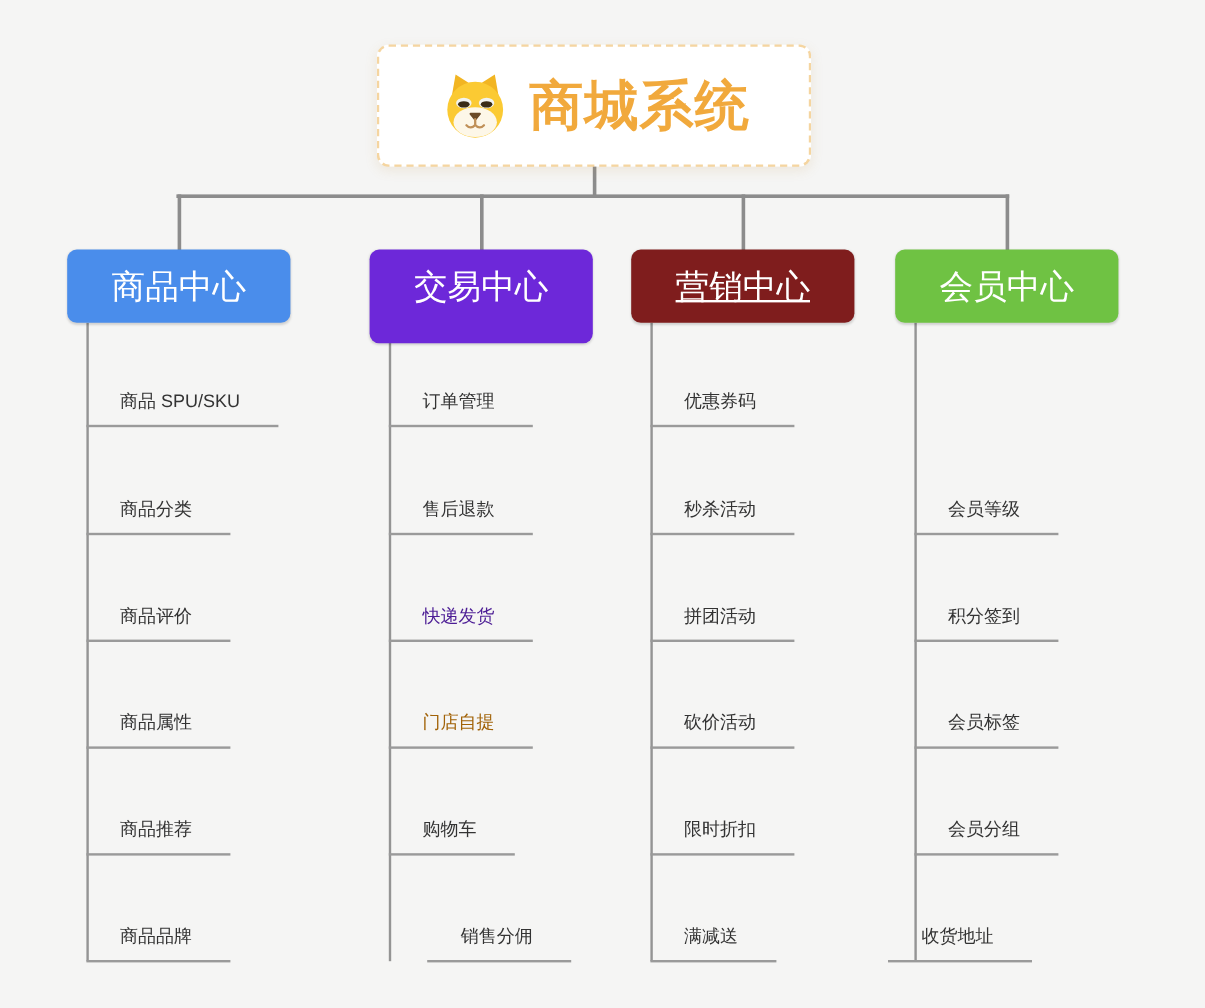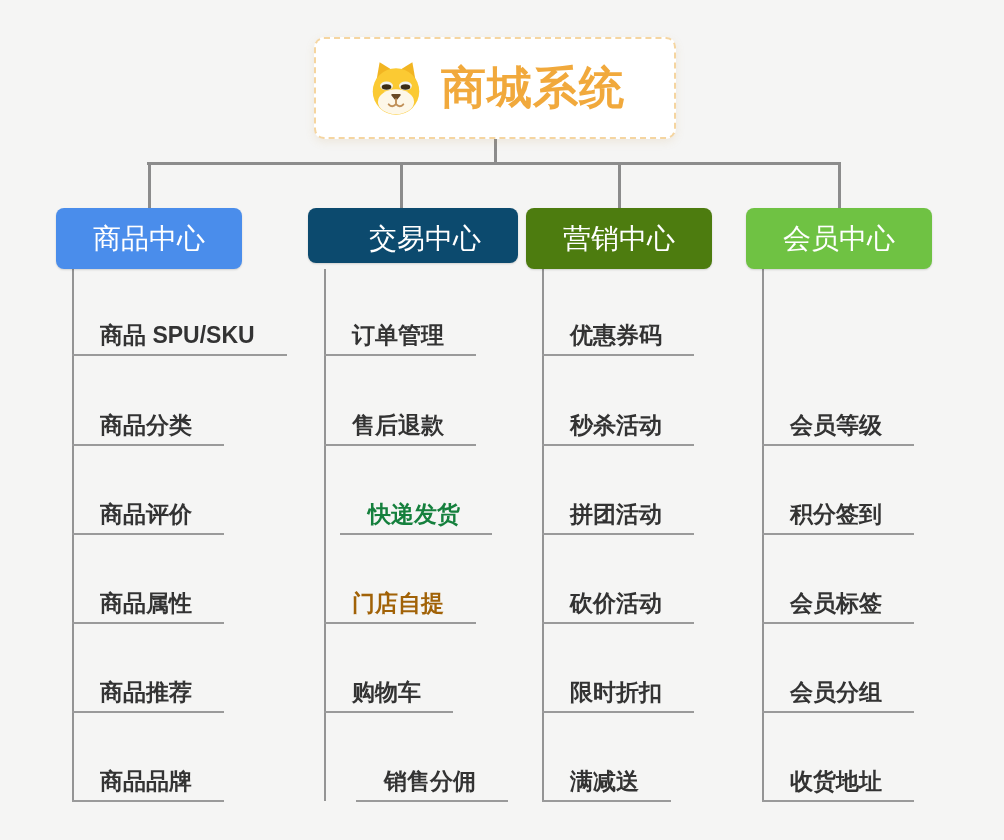--- a/index.html
+++ b/index.html
@@ -20,23 +20,23 @@
     display:flex;align-items:center;justify-content:center;gap:14px;
     box-shadow:0 3px 10px rgba(190,150,70,.13);
   }
   .root-title{font-size:45px;color:#f1a93c;letter-spacing:1px;white-space:nowrap;}
   .branch-box{
     position:absolute;border-radius:8px;color:#ffffff;
     font-size:28px;line-height:61px;text-align:center;
     box-shadow:0 1px 2px rgba(0,0,0,.15);cursor:default;white-space:nowrap;
   }
   .leaf{
-    position:absolute;font-size:23px;line-height:24px;color:#333333;
+    position:absolute;font-size:15px;line-height:24px;color:#333333;
     padding:0 32px 7px 28px;border-bottom:2px solid #8b5cf6;
-    white-space:nowrap;cursor:default;font-weight:bold;
+    white-space:nowrap;cursor:default;
   }
   .dog-icon{flex:0 0 auto;display:block;}
 </style>
 </head>
 <body>
 
 <div id="canvas">
 
   <div class="conn" style="left:494px;top:138px;width:3px;height:27px"></div>
   <div class="conn" style="left:147px;top:162px;width:694px;height:3px"></div>
@@ -61,37 +61,37 @@
     <div class="trunk" style="left: 72px; top: 269px; width: 2px; height: 532px;"></div>
     <div class="branch-box" style="left: 56px; top: 208px; width: 186px; height: 61px; background: rgb(74, 141, 235);">商品中心</div>
     <div class="leaf" style="left: 72px; top: 323px; color: rgb(51, 51, 51); border-bottom-color: rgb(154, 154, 154);">商品 SPU/SKU</div>
     <div class="leaf" style="left: 72px; top: 413px; color: rgb(51, 51, 51); border-bottom-color: rgb(154, 154, 154);">商品分类</div>
     <div class="leaf" style="left: 72px; top: 502px; color: rgb(51, 51, 51); border-bottom-color: rgb(154, 154, 154);">商品评价</div>
     <div class="leaf" style="left: 72px; top: 591px; color: rgb(51, 51, 51); border-bottom-color: rgb(154, 154, 154);">商品属性</div>
     <div class="leaf" style="left: 72px; top: 680px; color: rgb(51, 51, 51); border-bottom-color: rgb(154, 154, 154);">商品推荐</div>
     <div class="leaf" style="left: 72px; top: 769px; color: rgb(51, 51, 51); border-bottom-color: rgb(154, 154, 154);">商品品牌</div>
     <div class="conn" style="left: 399.5px; top: 162px; width: 3px; height: 50px; background: rgb(140, 140, 140);"></div>
     <div class="trunk" style="left: 324px; top: 269px; width: 2px; height: 532px;"></div>
-    <div class="branch-box" style="left: 308px; top: 208px; width: 186px; height: 55px; background: #0c4a6e; padding-left: 24px;">交易中心</div>
+    <div class="branch-box" style="left: 308px; top: 208px; width: 186px; height: 78px; background: #6d28d9;">交易中心</div>
     <div class="leaf" style="left: 324px; top: 323px; color: rgb(51, 51, 51); border-bottom-color: rgb(154, 154, 154);">订单管理</div>
     <div class="leaf" style="left: 324px; top: 413px; color: rgb(51, 51, 51); border-bottom-color: rgb(154, 154, 154);">售后退款</div>
-    <div class="leaf" style="left: 324px; top: 502px; color: #15803d; border-bottom-color: rgb(154, 154, 154); margin-left: 16px;">快递发货</div>
+    <div class="leaf" style="left: 324px; top: 502px; color: #4c1d95; border-bottom-color: rgb(154, 154, 154);">快递发货</div>
     <div class="leaf" style="left: 324px; top: 591px; color: #a16207; border-bottom-color: rgb(154, 154, 154); text-align: center;">门店自提</div>
     <div class="leaf" style="left: 324px; top: 680px; color: rgb(51, 51, 51); border-bottom-color: rgb(154, 154, 154);">购物车</div>
     <div class="leaf" style="left: 324px; top: 769px; color: rgb(51, 51, 51); border-bottom-color: rgb(154, 154, 154); margin-left: 32px;">销售分佣</div>
     <div class="conn" style="left: 617.5px; top: 162px; width: 3px; height: 50px; background: rgb(140, 140, 140);"></div>
     <div class="trunk" style="left: 542px; top: 269px; width: 2px; height: 532px;"></div>
-    <div class="branch-box" style="left: 526px; top: 208px; width: 186px; height: 61px; background: #4d7c0f;">营销中心</div>
+    <div class="branch-box" style="left: 526px; top: 208px; width: 186px; height: 61px; background: #7f1d1d; text-decoration: underline;">营销中心</div>
     <div class="leaf" style="left: 542px; top: 323px; color: rgb(51, 51, 51); border-bottom-color: rgb(154, 154, 154);">优惠券码</div>
     <div class="leaf" style="left: 542px; top: 413px; color: rgb(51, 51, 51); border-bottom-color: rgb(154, 154, 154);">秒杀活动</div>
     <div class="leaf" style="left: 542px; top: 502px; color: rgb(51, 51, 51); border-bottom-color: rgb(154, 154, 154); text-align: right;">拼团活动</div>
     <div class="leaf" style="left: 542px; top: 591px; color: rgb(51, 51, 51); border-bottom-color: rgb(154, 154, 154);">砍价活动</div>
     <div class="leaf" style="left: 542px; top: 680px; color: rgb(51, 51, 51); border-bottom-color: rgb(154, 154, 154);">限时折扣</div>
     <div class="leaf" style="left: 542px; top: 769px; color: rgb(51, 51, 51); border-bottom-color: rgb(154, 154, 154);">满减送</div>
     <div class="conn" style="left: 837.5px; top: 162px; width: 3px; height: 50px; background: rgb(140, 140, 140);"></div>
     <div class="trunk" style="left: 762px; top: 269px; width: 2px; height: 532px;"></div>
     <div class="branch-box" style="left: 746px; top: 208px; width: 186px; height: 61px; background: rgb(111, 194, 67);">会员中心</div>
     <div class="leaf" style="left: 762px; top: 413px; color: rgb(51, 51, 51); border-bottom-color: rgb(154, 154, 154);">会员等级</div>
     <div class="leaf" style="left: 762px; top: 502px; color: rgb(51, 51, 51); border-bottom-color: rgb(154, 154, 154);">积分签到</div>
     <div class="leaf" style="left: 762px; top: 591px; color: rgb(51, 51, 51); border-bottom-color: rgb(154, 154, 154);">会员标签</div>
     <div class="leaf" style="left: 762px; top: 680px; color: rgb(51, 51, 51); border-bottom-color: rgb(154, 154, 154);">会员分组</div>
-    <div class="leaf" style="left: 762px; top: 769px; color: rgb(51, 51, 51); border-bottom-color: rgb(154, 154, 154);">收货地址</div>
+    <div class="leaf" style="left: 740px; top: 769px; color: rgb(51, 51, 51); border-bottom-color: rgb(154, 154, 154);">收货地址</div>
   </div>
 
 </body></html>

